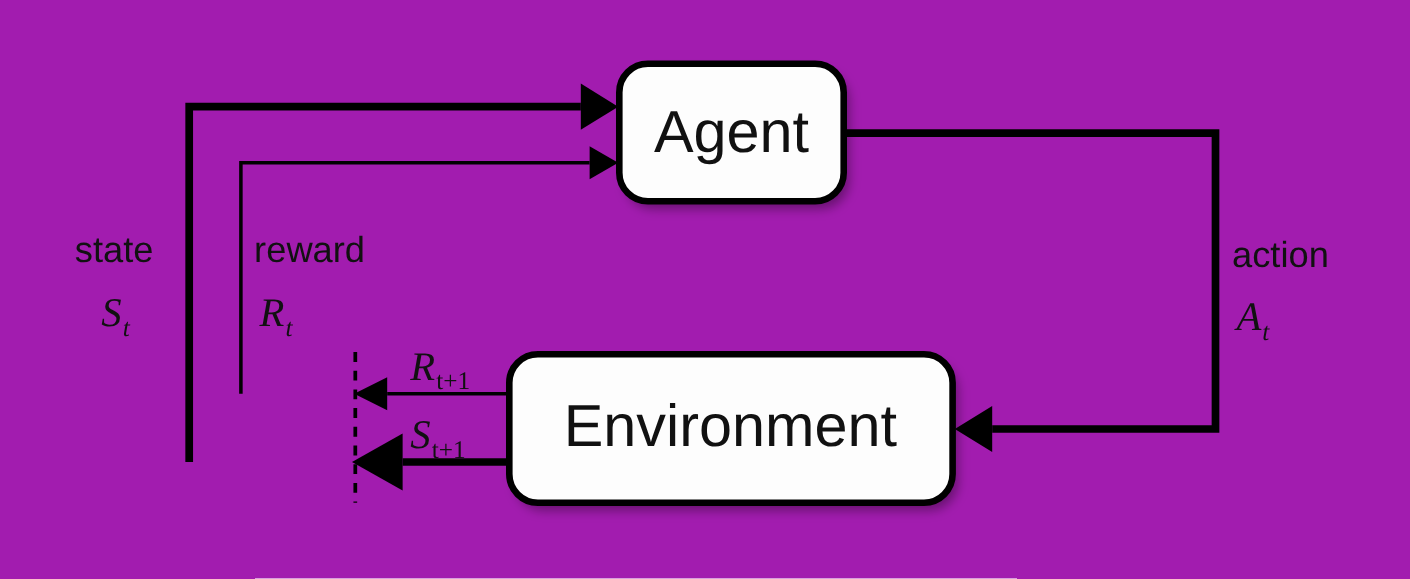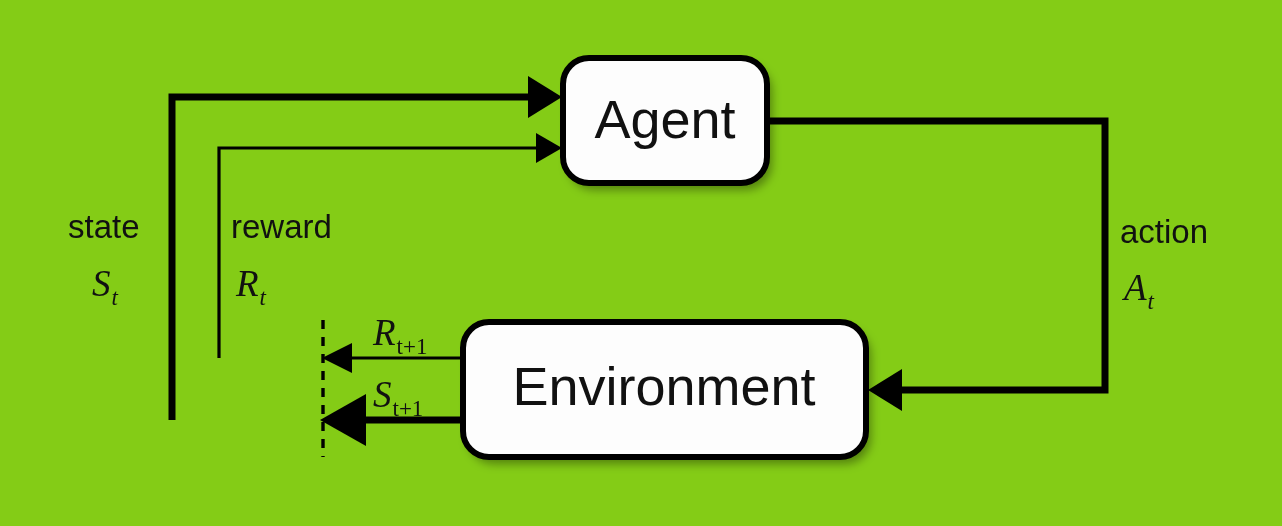--- a/index.html
+++ b/index.html
@@ -11,21 +11,21 @@
   body {
     font-family: "Liberation Sans", sans-serif;
     width: 1282px;
     height: 526px;
     overflow: hidden;
   }
   #diagram-root {
     position: relative;
     width: 1282px;
     height: 526px;
-    background: #84cc16;
+    background: #a21caf;
   }
   #mdp-svg {
     position: absolute;
     top: 0;
     left: 0;
     width: 1282px;
     height: 526px;
     display: block;
   }
   .box-fill { fill: #fdfdfd; }

